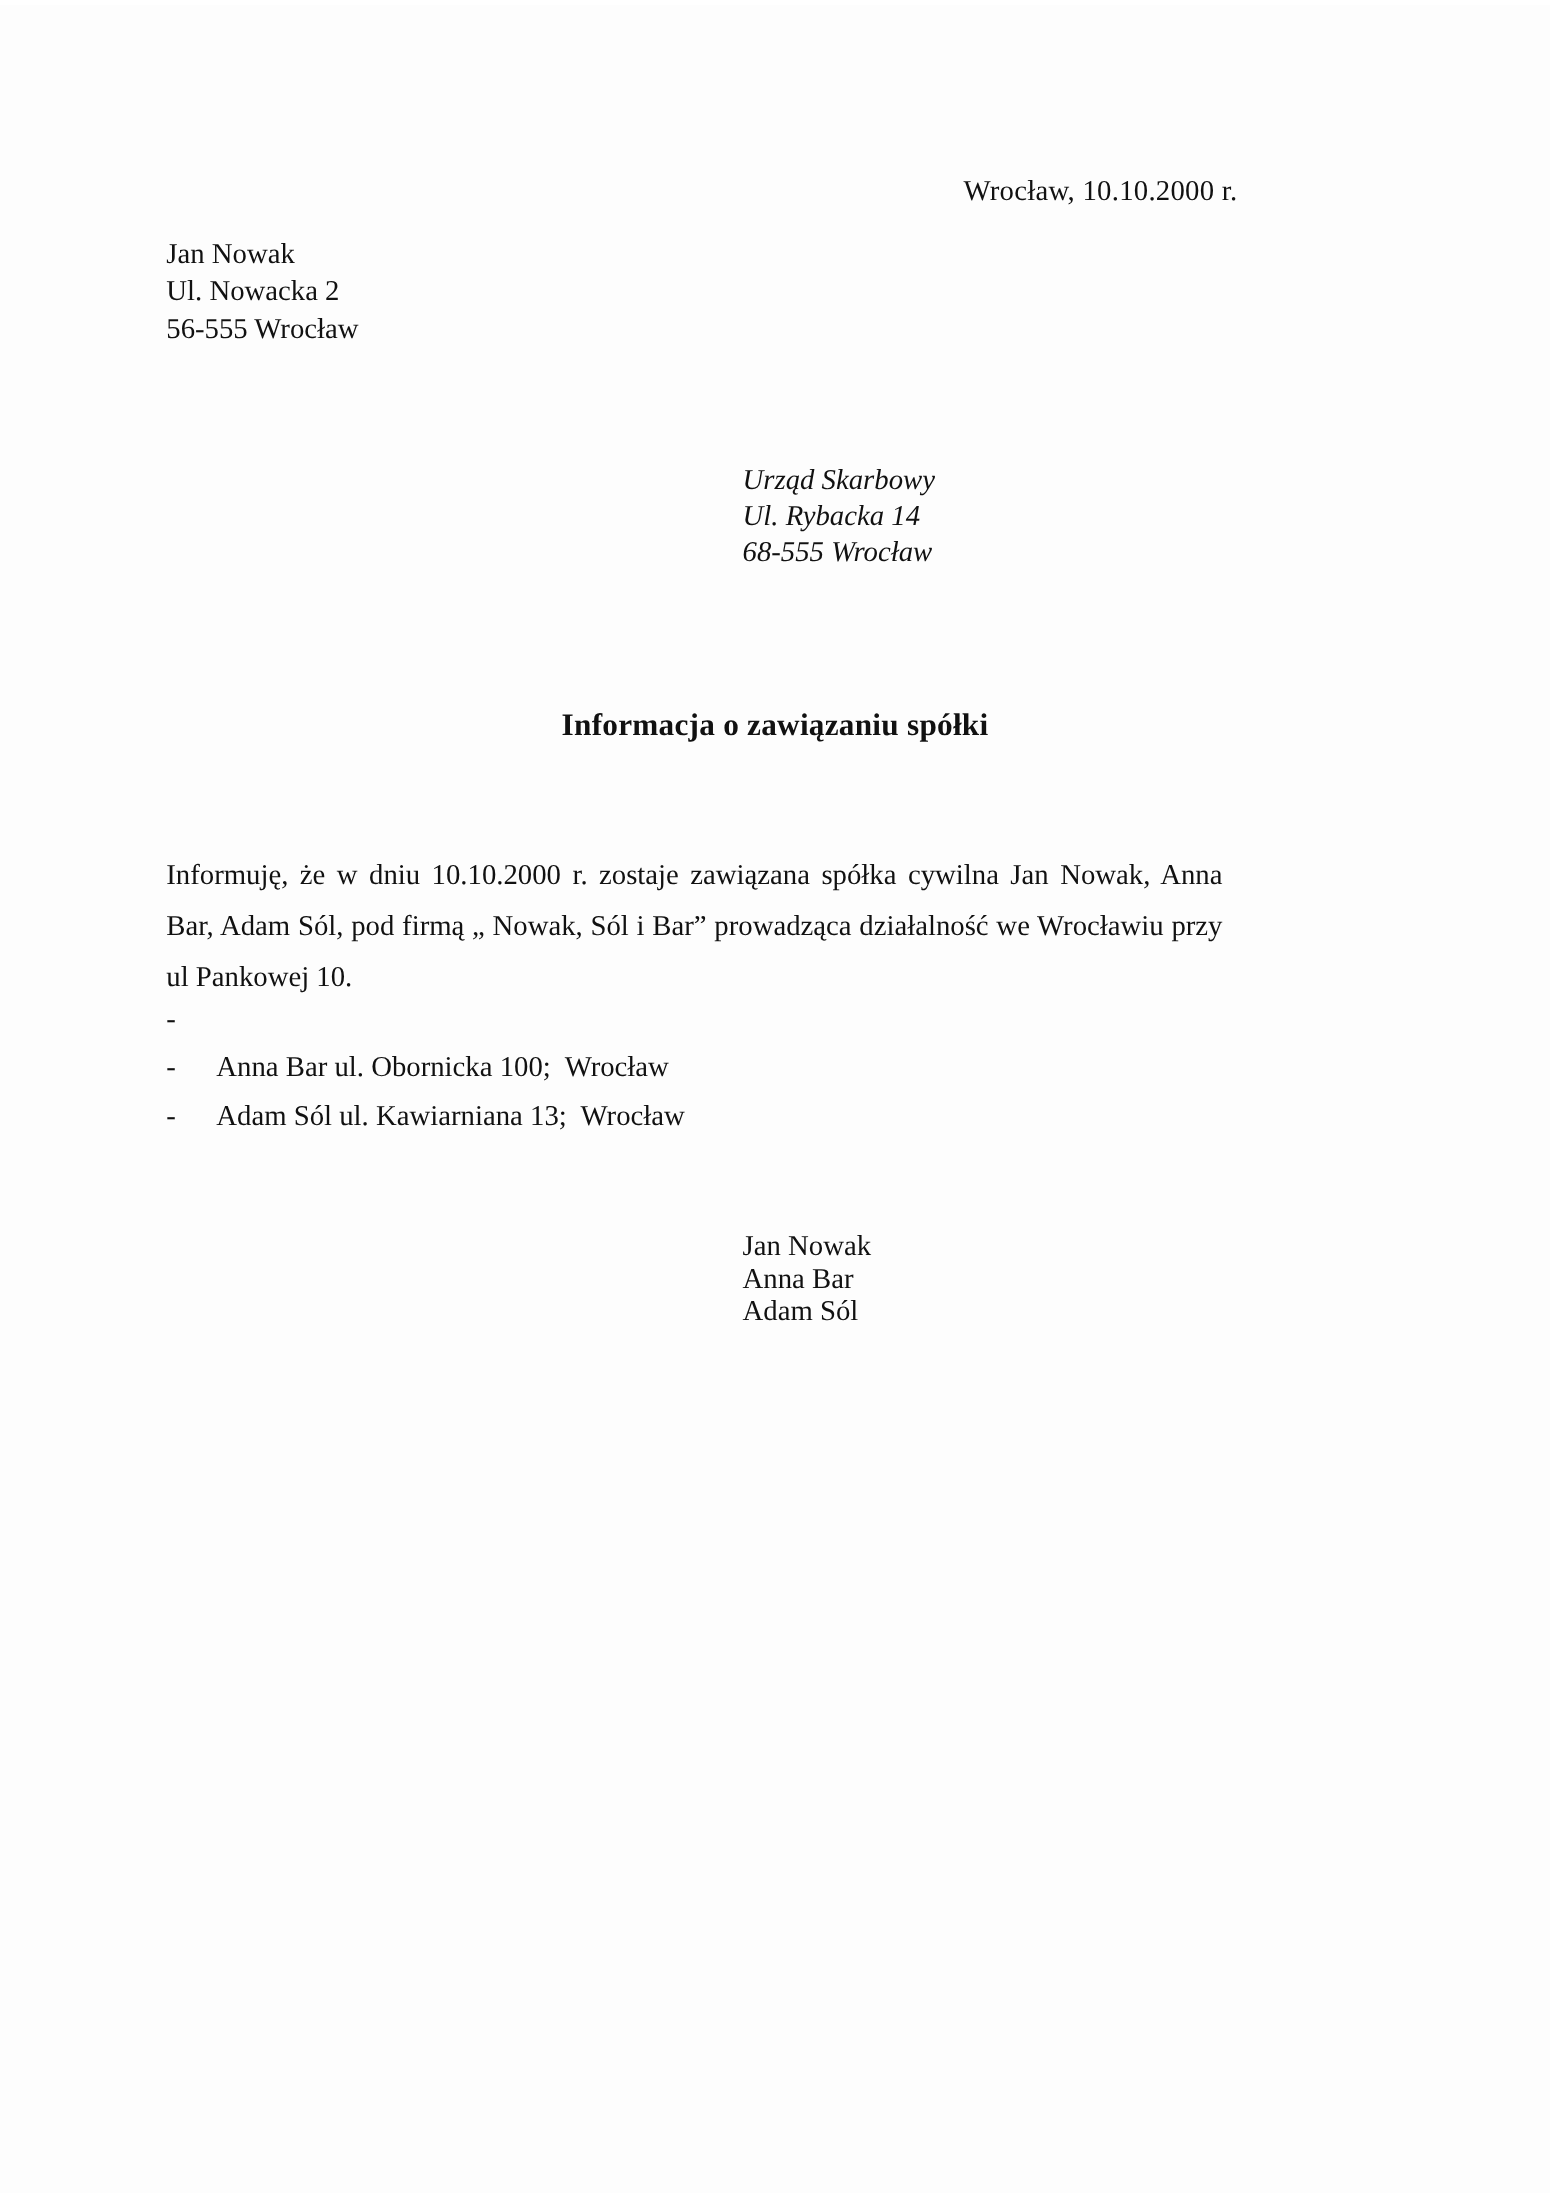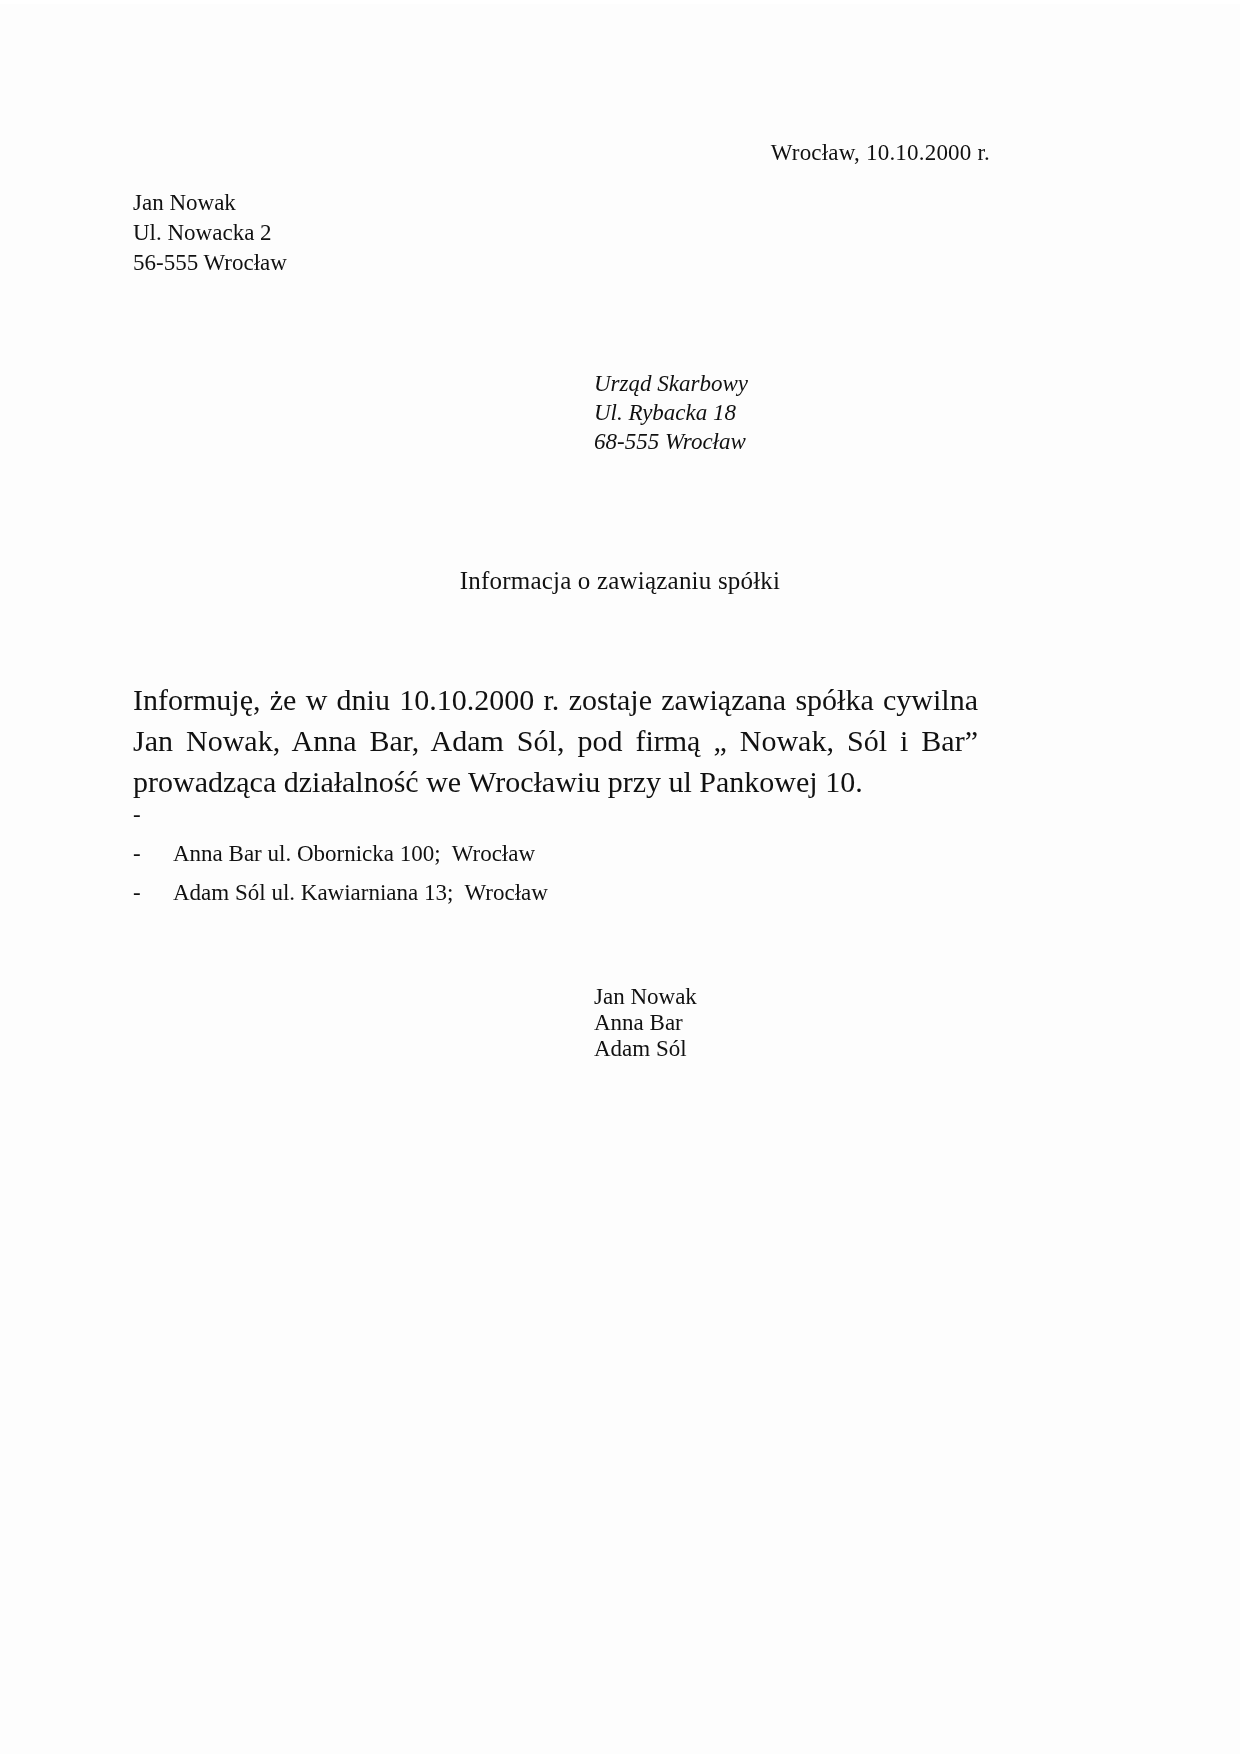--- a/index.html
+++ b/index.html
@@ -54,31 +54,31 @@
   }
 
   
   .doc-title {
     position: absolute;
     top: 563px;
     left: 0;
     width: 1240px;
     text-align: center;
     font-size: 25px;
-    font-weight: normal;
+    font-weight: bold;
     letter-spacing: 0.2px;
   }
 
   
   .body-paragraph {
     position: absolute;
     top: 675px;
     left: 133px;
     width: 845px;
-    font-size: 30px;
+    font-size: 23px;
     line-height: 41px;
     text-align: justify;
     text-justify: inter-word;
   }
 
   
   .partner-list {
     position: absolute;
     top: 798px;
     left: 133px;
@@ -118,21 +118,21 @@
   <div class="date-line">Wrocław, 10.10.2000 r.</div>
 
   <div class="sender-block">
     <div>Jan Nowak</div>
     <div>Ul. Nowacka 2</div>
     <div>56-555 Wrocław</div>
   </div>
 
   <div class="recipient-block">
     <div>Urząd Skarbowy</div>
-    <div>Ul. Rybacka 18</div>
+    <div>Ul. Rybacka 14</div>
     <div>68-555 Wrocław</div>
   </div>
 
   <div class="doc-title">Informacja o zawiązaniu spółki</div>
 
   <div class="body-paragraph">Informuję, że w dniu 10.10.2000 r. zostaje zawiązana spółka cywilna Jan Nowak, Anna Bar, Adam Sól, pod firmą „ Nowak, Sól i Bar” prowadząca działalność we Wrocławiu przy ul Pankowej 10.</div>
 
   <div class="partner-list">
     <div class="partner-item">
       <span class="partner-dash">-</span>

